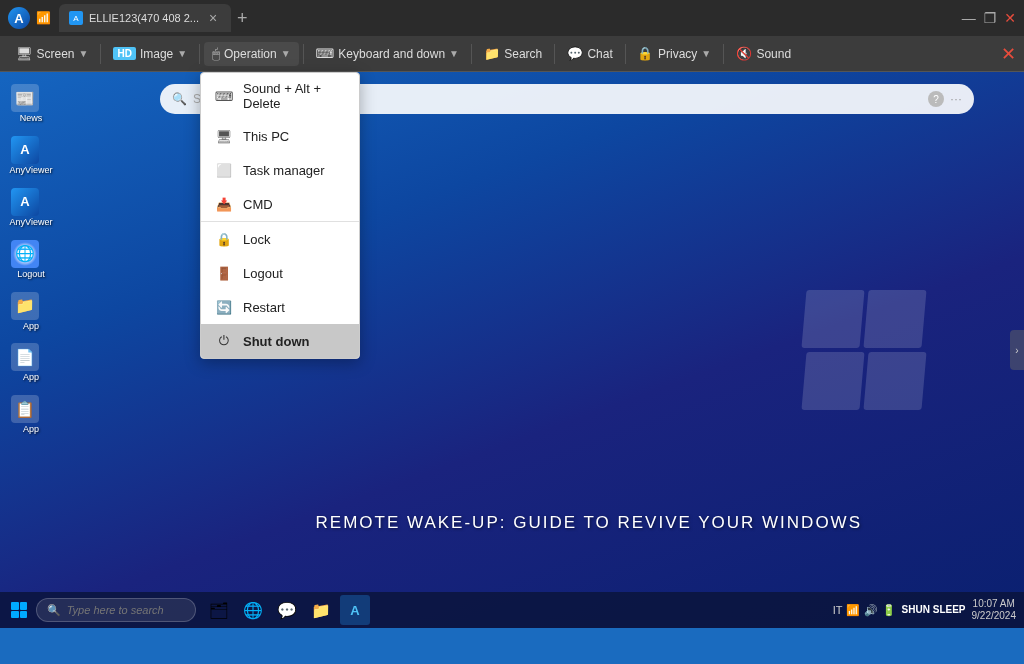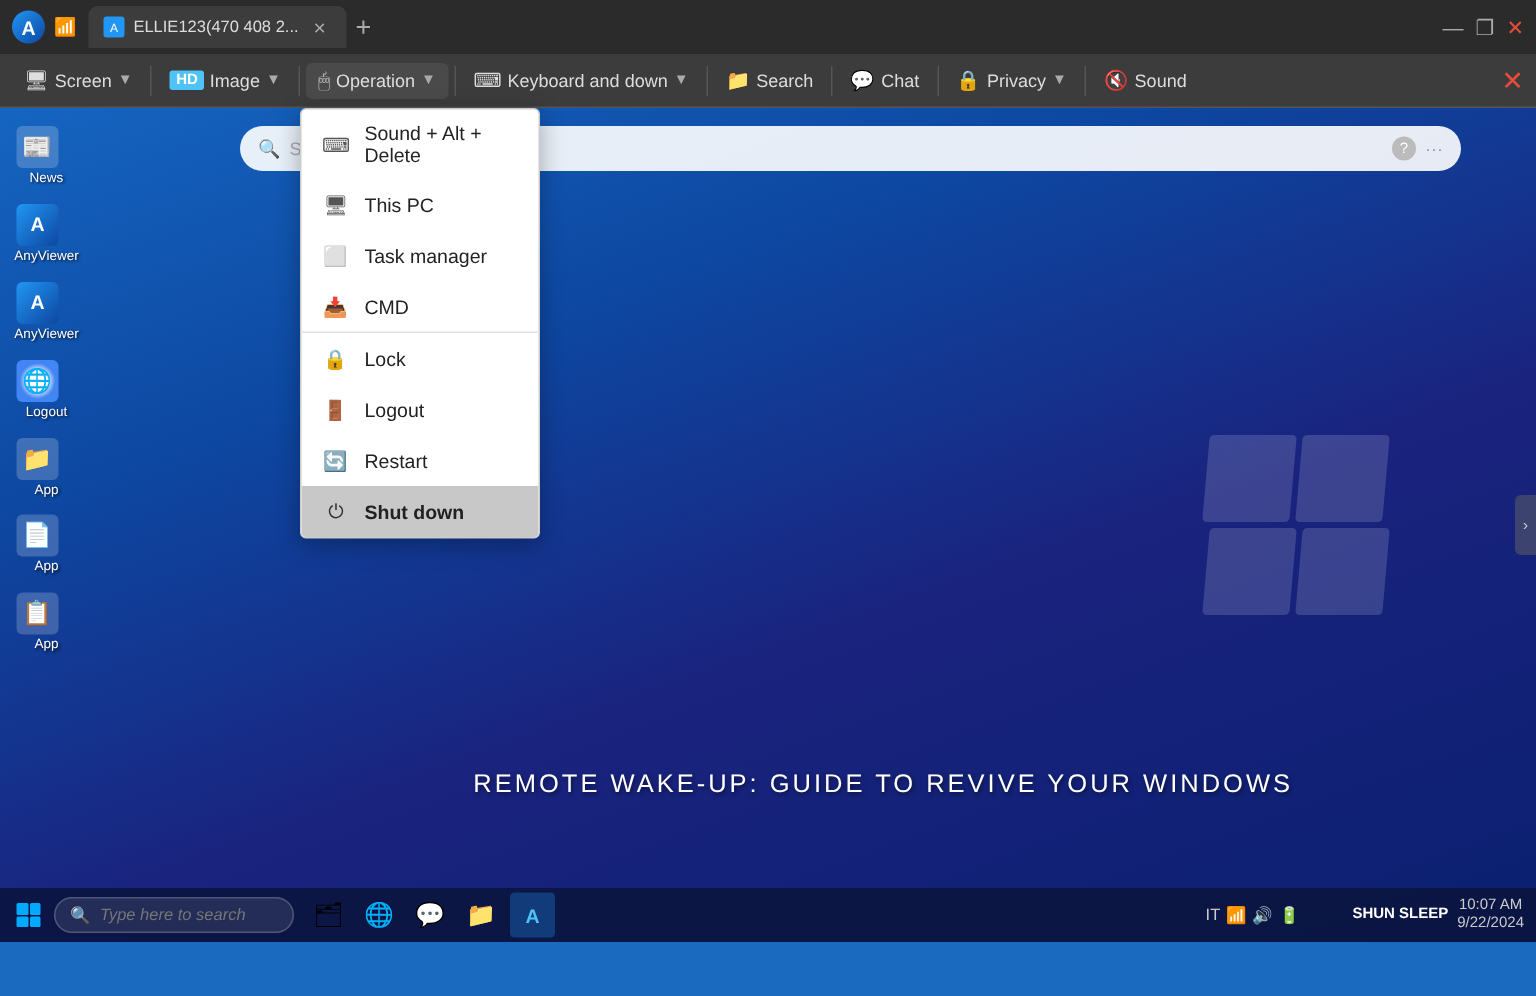--- a/index.html
+++ b/index.html
@@ -243,21 +243,20 @@
       display: flex; flex-direction: column;
       align-items: center;
       font-size: 10px; color: #ccc;
       line-height: 1.2;
     }
     .shun-sleep-label {
       font-size: 10px; font-weight: bold;
       color: white;
       text-align: right;
       line-height: 1.2;
-      margin-left: 29px;
     }
 
     
     .dropdown-menu {
       position: absolute;
       top: 72px;
       left: 200px;
       width: 160px;
       background: white;
       border: 1px solid #ccc;

